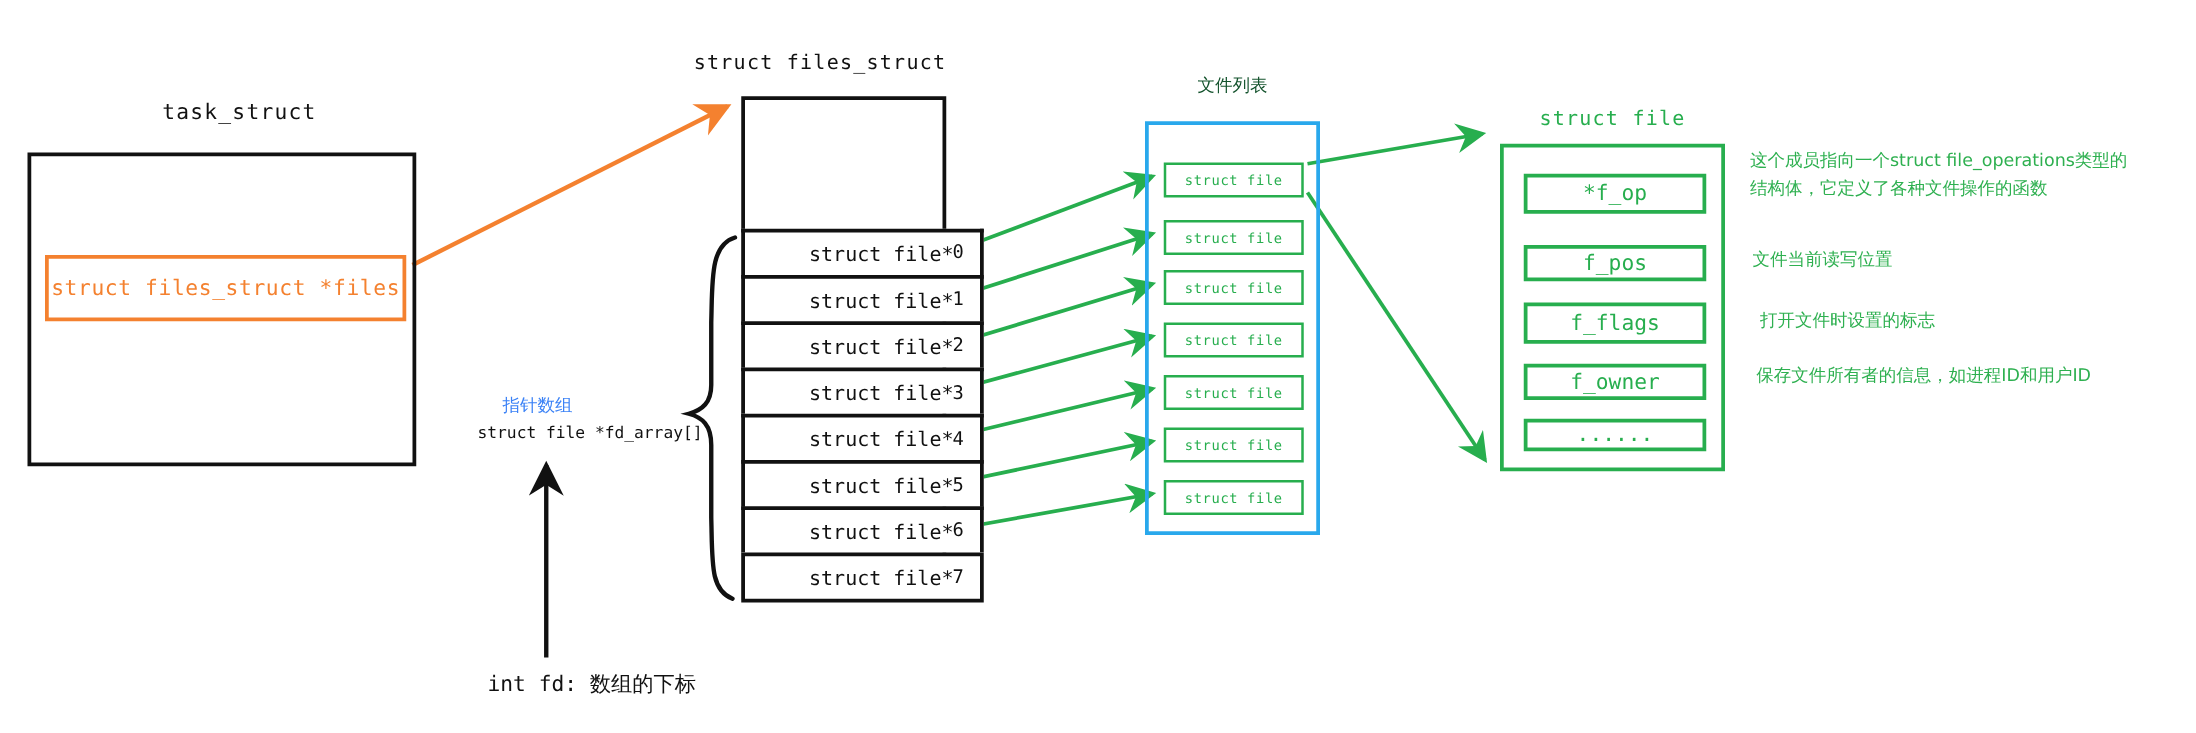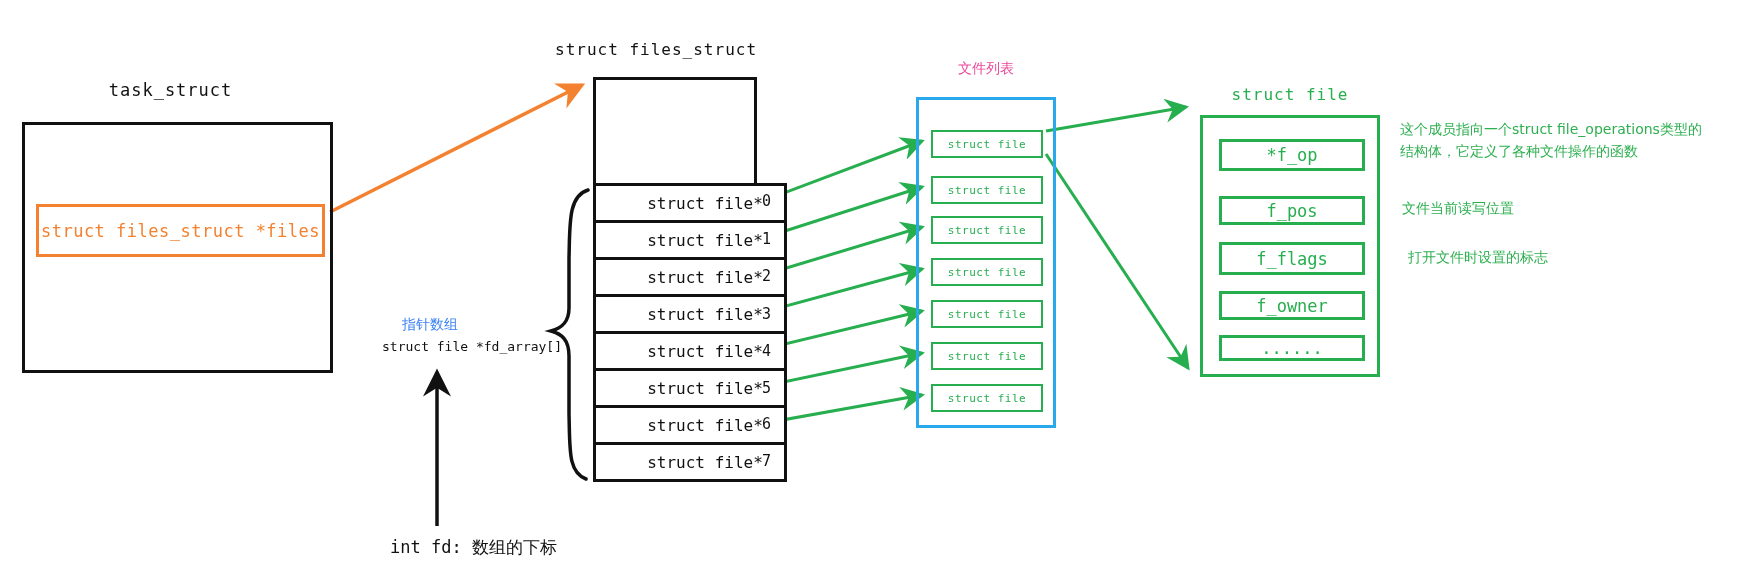--- a/index.html
+++ b/index.html
@@ -10,40 +10,40 @@
     font-family:"DejaVu Sans Mono","DejaVu Sans",monospace;
     color:#111;
     overflow:hidden;
   }
   .abs{position:absolute;}
   .mono{font-family:"DejaVu Sans Mono","Liberation Mono",monospace;}
   .cjk{font-family:"DejaVu Sans","Liberation Sans",sans-serif;}
   .center{display:flex;align-items:center;justify-content:center;text-align:center;}
 
   
-  .ts-title{left:15px;top:80px;width:311px;font-size:17px;letter-spacing:1px;}
+  .ts-title{left:36px;top:80px;width:311px;font-size:17px;letter-spacing:1px;}
   .ts-box{left:22px;top:122px;width:311px;height:251px;border:3px solid #111;box-sizing:border-box;}
   .ts-field{left:36px;top:204px;width:289px;height:53px;border:3px solid #F4812F;box-sizing:border-box;
             color:#F4812F;font-size:17px;letter-spacing:.5px;}
 
   
   .fs-title{left:555px;top:40px;width:240px;font-size:16px;letter-spacing:1px;text-align:left;}
   .fs-box{left:593px;top:77px;width:164px;height:403px;border:3px solid #111;box-sizing:border-box;}
   .fs-rows{left:593px;top:183px;width:164px;}
   .fs-row{height:34px;border:3px solid #111;border-bottom:none;box-sizing:content-box;width:158px;
           display:flex;align-items:center;justify-content:center;font-size:16px;background:#fff;padding-left:30px;}
   .fs-row:last-child{border-bottom:3px solid #111;}
   .fd-index{left:762px;width:20px;font-size:15px;text-align:left;}
 
   .ptr-label1{left:402px;top:316px;font-size:14px;color:#3b82f6;}
   .ptr-label2{left:382px;top:339px;font-size:13px;color:#111;}
   .fd-note{left:390px;top:536px;font-size:17px;color:#111;}
 
   
-  .fl-title{left:916px;top:60px;width:140px;font-size:14px;color:#ec4899;text-align:center;}
+  .fl-title{left:916px;top:60px;width:140px;font-size:14px;color:#14532d;text-align:center;}
   .fl-box{left:916px;top:97px;width:140px;height:331px;border:3px solid #29A8EC;box-sizing:border-box;}
   .fl-item{position:absolute;left:12px;width:112px;height:28px;border:2px solid #27AE4E;box-sizing:border-box;
            color:#27AE4E;font-size:11px;display:flex;align-items:center;justify-content:center;letter-spacing:.5px;}
 
   
   .sf-title{left:1200px;top:85px;width:180px;font-size:16px;color:#27AE4E;text-align:center;letter-spacing:1px;}
   .sf-box{left:1200px;top:115px;width:180px;height:262px;border:3px solid #27AE4E;box-sizing:border-box;}
   .sf-field{position:absolute;left:16px;width:146px;border:3px solid #27AE4E;box-sizing:border-box;
             color:#27AE4E;font-size:17px;display:flex;align-items:center;justify-content:center;}
 
@@ -138,14 +138,15 @@
     <div class="sf-field mono" style="top:78px;height:29px">f_pos</div>
     <div class="sf-field mono" style="top:124px;height:33px">f_flags</div>
     <div class="sf-field mono" style="top:173px;height:29px">f_owner</div>
     <div class="sf-field mono" style="top:217px;height:26px">......</div>
   </div>
 
   <div class="ann ann0">这个成员指向一个struct file_operations类型的
 结构体，它定义了各种文件操作的函数</div>
   <div class="ann ann1">文件当前读写位置</div>
   <div class="ann ann2">打开文件时设置的标志</div>
+  <div class="ann ann3">保存文件所有者的信息，如进程ID和用户ID</div>
 
 </div>
 
 </body></html>

